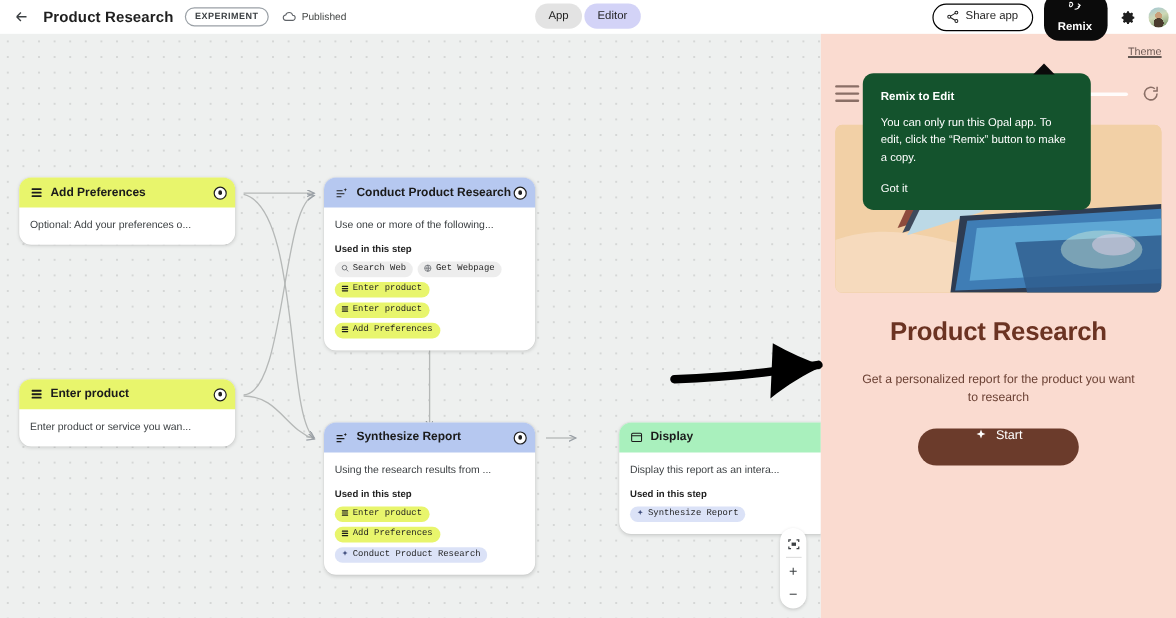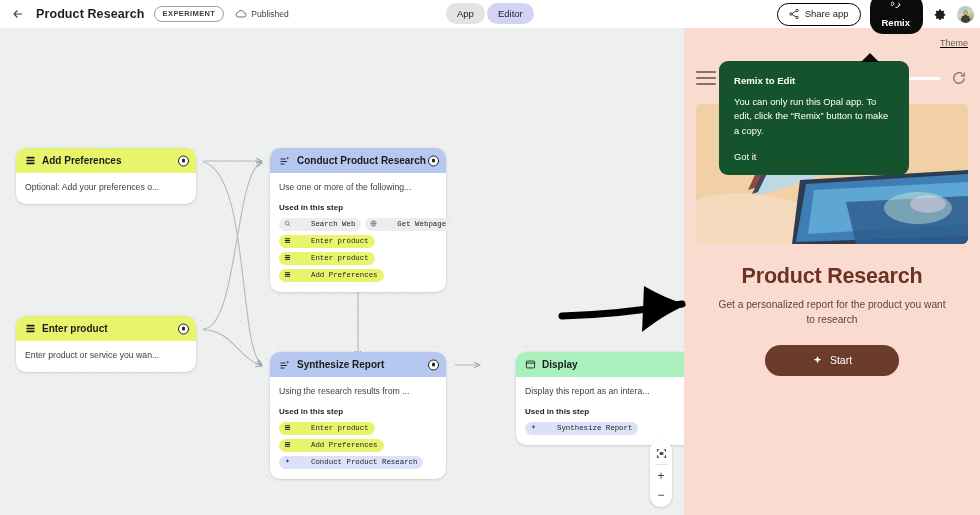--- a/index.html
+++ b/index.html
@@ -111,21 +111,21 @@
   .node-desc {
     font-size: 8.7px; color: #3c4043; line-height: 1.35;
     white-space: nowrap; overflow: hidden;
   }
   .used-label {
     font-size: 8px; font-weight: bold; color: #1f1f1f;
     margin-top: 9px; margin-bottom: 6px;
   }
   .chips { display: flex; flex-wrap: wrap; gap: 4px; }
   .chip {
-    display: inline-flex; align-items: center; gap: 20px;
+    display: inline-flex; align-items: center; gap: 3px;
     font-family: "Liberation Mono", monospace;
     font-size: 7.4px; color: #1f1f1f;
     border-radius: 8px; padding: 2px 6px 3px 5px;
     cursor: pointer; white-space: nowrap;
   }
   .chip.gray   { background: #ededed; }
   .chip.yellow { background: #e8f56c; }
   .chip.purple { background: #dbe2f7; }
   .chip-row { flex-basis: 100%; display: flex; gap: 4px; }
 
@@ -191,29 +191,29 @@
     height: 140px; border-radius: 6px;
     background: #f1cfa4;
     position: relative; overflow: hidden;
   }
   .pv-title {
     margin-top: 20px; text-align: center;
     font-size: 21.5px; font-weight: bold; color: #6b3322;
     letter-spacing: -.2px;
   }
   .pv-sub {
-    margin: 9px 34px 0; text-align: center;
+    margin: 21px 34px 0; text-align: center;
     font-size: 10.2px; color: #6b4134; line-height: 1.45;
   }
   .pv-start {
     margin: 17px auto 0;
     width: 134px; height: 31px;
     background: #6b3b2b; color: #fff;
     border-radius: 16px;
-    display: flex; align-items: center; justify-content: center; gap: 7px;
+    display: flex; align-items: flex-start; justify-content: center; gap: 7px;
     font-size: 10.5px; cursor: pointer;
   }
 
   
   .tooltip {
     position: absolute; left: 719px; top: 40px;
     width: 190px;
     background: #14532d; color: #fff;
     border-radius: 9px;
     padding: 14px 15px 13px;

